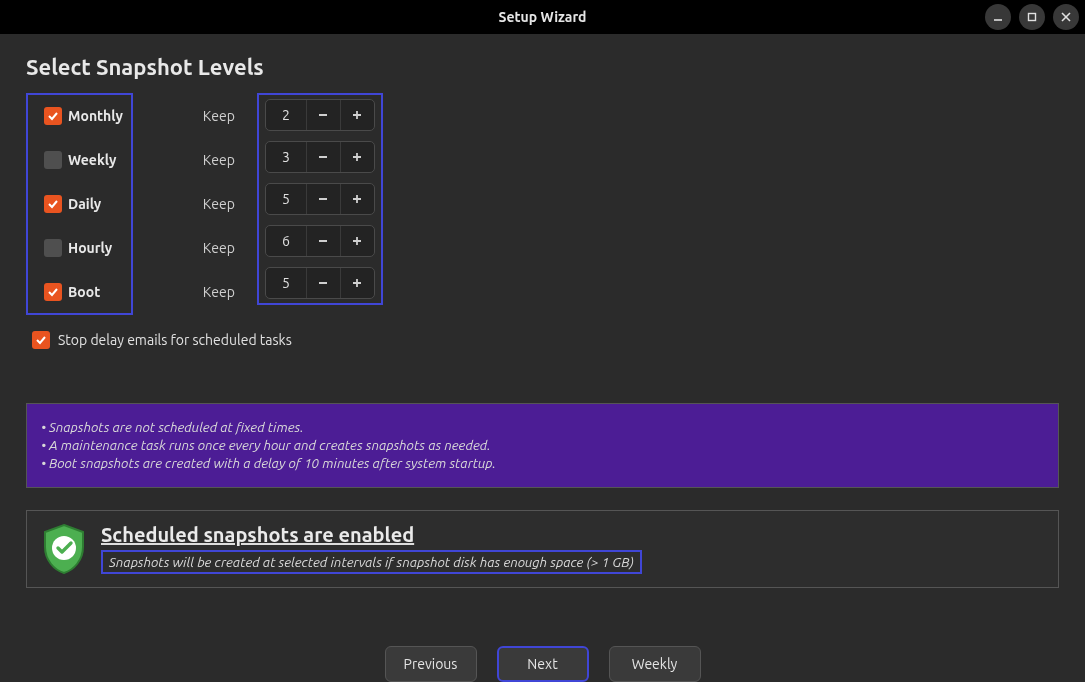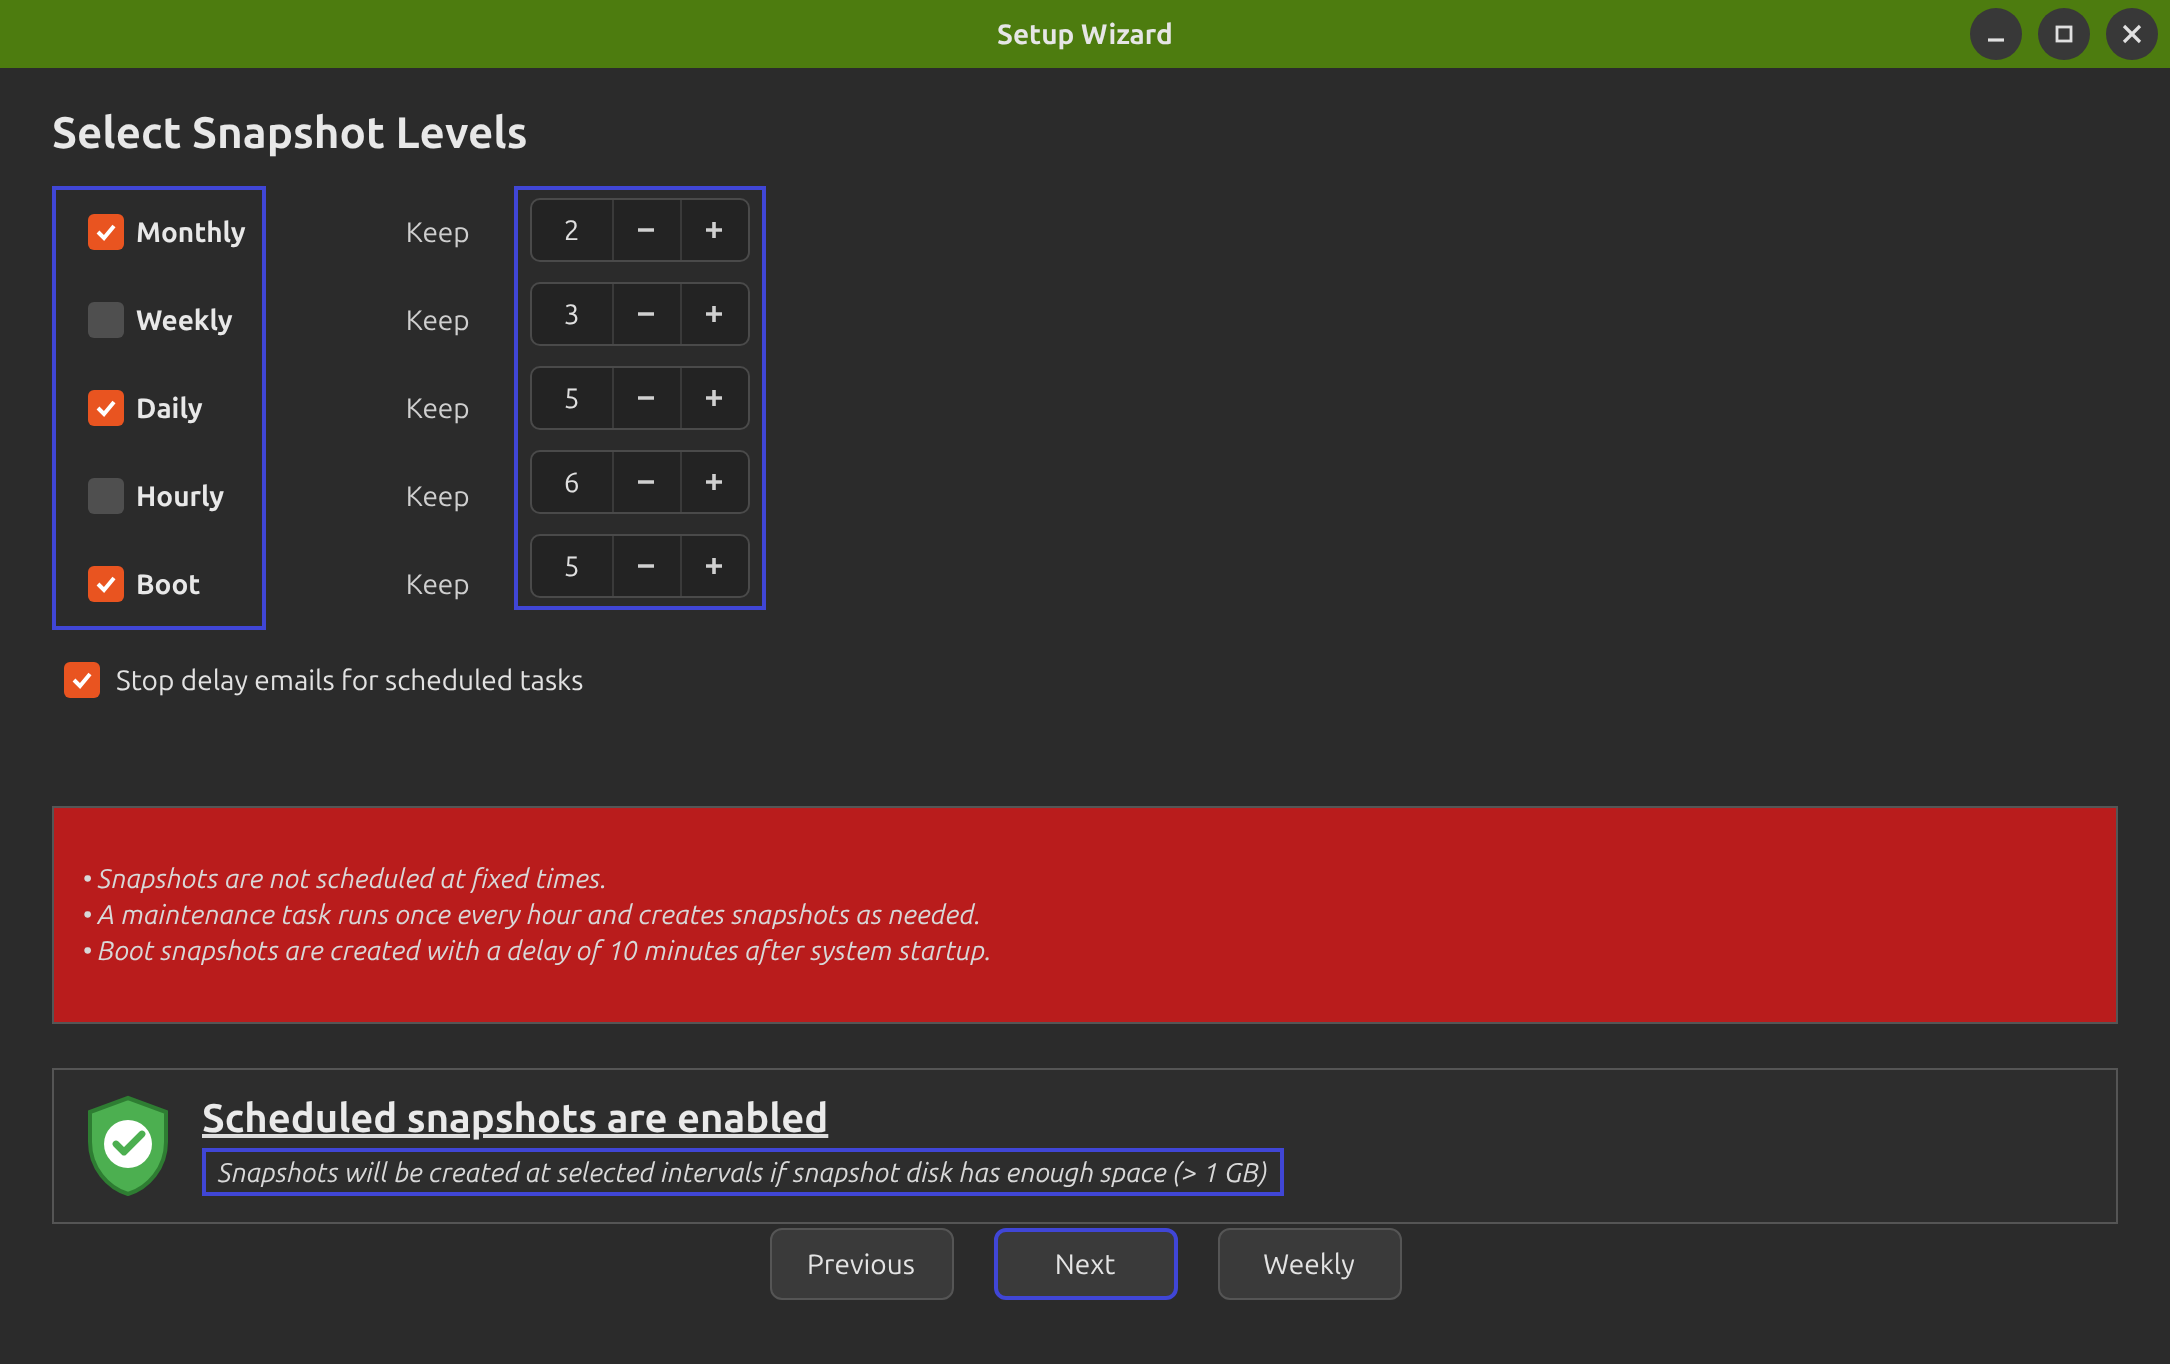--- a/index.html
+++ b/index.html
@@ -1,18 +1,18 @@
 <!DOCTYPE html>
 <html><head>
 <meta charset="utf-8">
 <style>
   * { box-sizing: border-box; margin: 0; padding: 0; }
   html, body { width: 1085px; height: 682px; font-family: Ubuntu, "Segoe UI", sans-serif; background: #000; overflow: hidden; }
   .window { width: 1085px; height: 682px; background: #2b2b2b; position: relative; }
-  .titlebar { height: 34px; background: #4d7c0f; display: flex; align-items: center; justify-content: center; position: relative; }
+  .titlebar { height: 34px; background: #000000; display: flex; align-items: center; justify-content: center; position: relative; }
   .titlebar-title { color: #e6e6e6; font-weight: 600; font-size: 14px; }
   .win-controls { position: absolute; right: 6px; top: 4px; display: flex; gap: 8px; }
   .win-btn { width: 26px; height: 26px; border-radius: 50%; background: #383838; display: flex; align-items: center; justify-content: center; color: #e0e0e0; cursor: pointer; }
   .win-btn svg { width: 12px; height: 12px; }
   .content { padding: 20px 26px 0 26px; color: #ddd; }
   .heading { font-size: 22px; font-weight: 700; color: #e8e8e8; margin-bottom: 14px; }
   .levels-zone { display: flex; gap: 22px; align-items: flex-start; }
   .levels-col1 { border: 2px solid #4046d6; padding: 6px 8px 6px 16px; display: flex; flex-direction: column; gap: 14px; }
   .level-row { display: flex; align-items: center; gap: 6px; height: 30px; }
   .chk { width: 18px; height: 18px; border-radius: 3px; background: #4f4f4f; display: flex; align-items: center; justify-content: center; flex-shrink: 0; }
@@ -20,27 +20,27 @@
   .chk svg { width: 12px; height: 12px; }
   .level-label { font-weight: 700; font-size: 14px; color: #e8e8e8; }
   .keep-col { display: flex; flex-direction: column; gap: 14px; padding-top: 8px; margin-left: 48px; }
   .keep-row { height: 30px; display: flex; align-items: center; font-size: 14px; color: #cfcfcf; }
   .spin-col { border: 2px solid #4046d6; padding: 4px 6px 4px 6px; display: flex; flex-direction: column; gap: 10px; }
   .spin { display: flex; align-items: center; background: #232323; border: 1px solid #4a4a4a; border-radius: 5px; height: 32px; overflow: hidden; }
   .spin-value { width: 40px; text-align: center; color: #e0e0e0; font-size: 14px; }
   .spin-btn { width: 34px; height: 100%; display: flex; align-items: center; justify-content: center; cursor: pointer; color: #d0d0d0; border-left: 1px solid #3a3a3a; }
   .spin-btn:first-of-type { border-left: 1px solid #3a3a3a; }
   .stop-cron { display: flex; align-items: center; gap: 8px; margin-top: 16px; margin-left: 6px; }
-  .info-box { margin-top: 54px; border: 1px solid #555; background: #b91c1c; padding: 26px 14px; font-style: italic; font-size: 13.5px; color: #d8d8d8; line-height: 1.35; }
+  .info-box { margin-top: 54px; border: 1px solid #555; background: #4c1d95; padding: 14px 14px; font-style: italic; font-size: 13.5px; color: #d8d8d8; line-height: 1.35; }
   .status-box { margin-top: 22px; border: 1px solid #555; background: #2d2d2d; padding: 12px 14px; display: flex; align-items: center; gap: 14px; }
   .shield { width: 46px; height: 52px; }
   .status-text { display: flex; flex-direction: column; gap: 4px; text-decoration: underline; }
   .status-title { font-size: 20px; font-weight: 700; color: #eaeaea; }
   .status-sub { border: 2px solid #4046d6; padding: 2px 6px; font-style: italic; font-size: 13.5px; color: #d8d8d8; display: inline-block; }
-  .footer { position: absolute; bottom: 32px; left: 0; right: 0; display: flex; justify-content: center; gap: 20px; }
+  .footer { position: absolute; bottom: 0; left: 0; right: 0; display: flex; justify-content: center; gap: 20px; }
   .btn { min-width: 92px; height: 36px; border-radius: 6px; background: #3a3a3a; border: 1px solid #555; color: #e4e4e4; font-size: 14px; display: flex; align-items: center; justify-content: center; cursor: pointer; padding: 0 18px; }
   .btn.focused { border: 2px solid #4046d6; }
 </style>
 </head>
 <body>
 
 <div class="window">
   <div class="titlebar">
     <div class="titlebar-title">Setup Wizard</div>
     <div class="win-controls">

